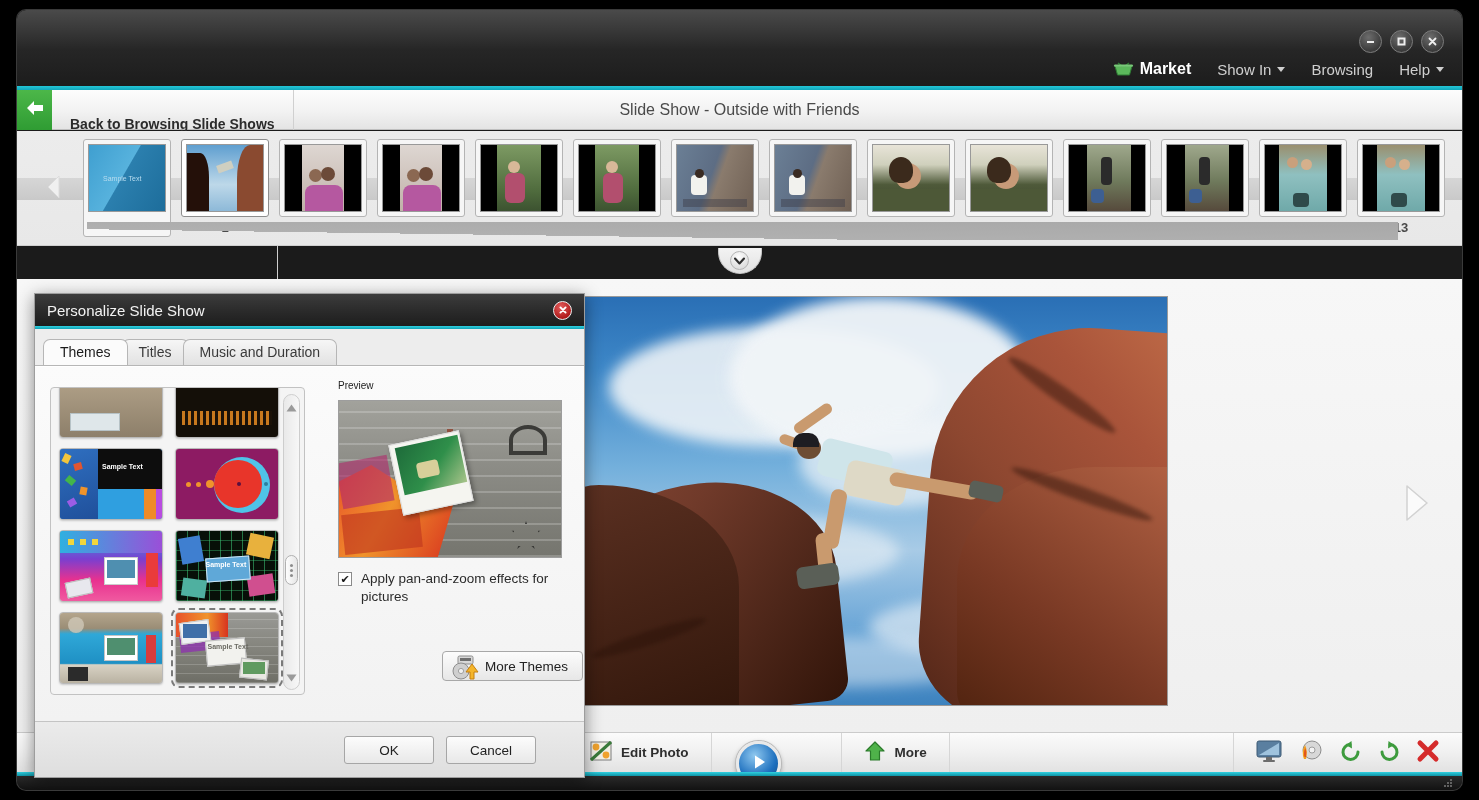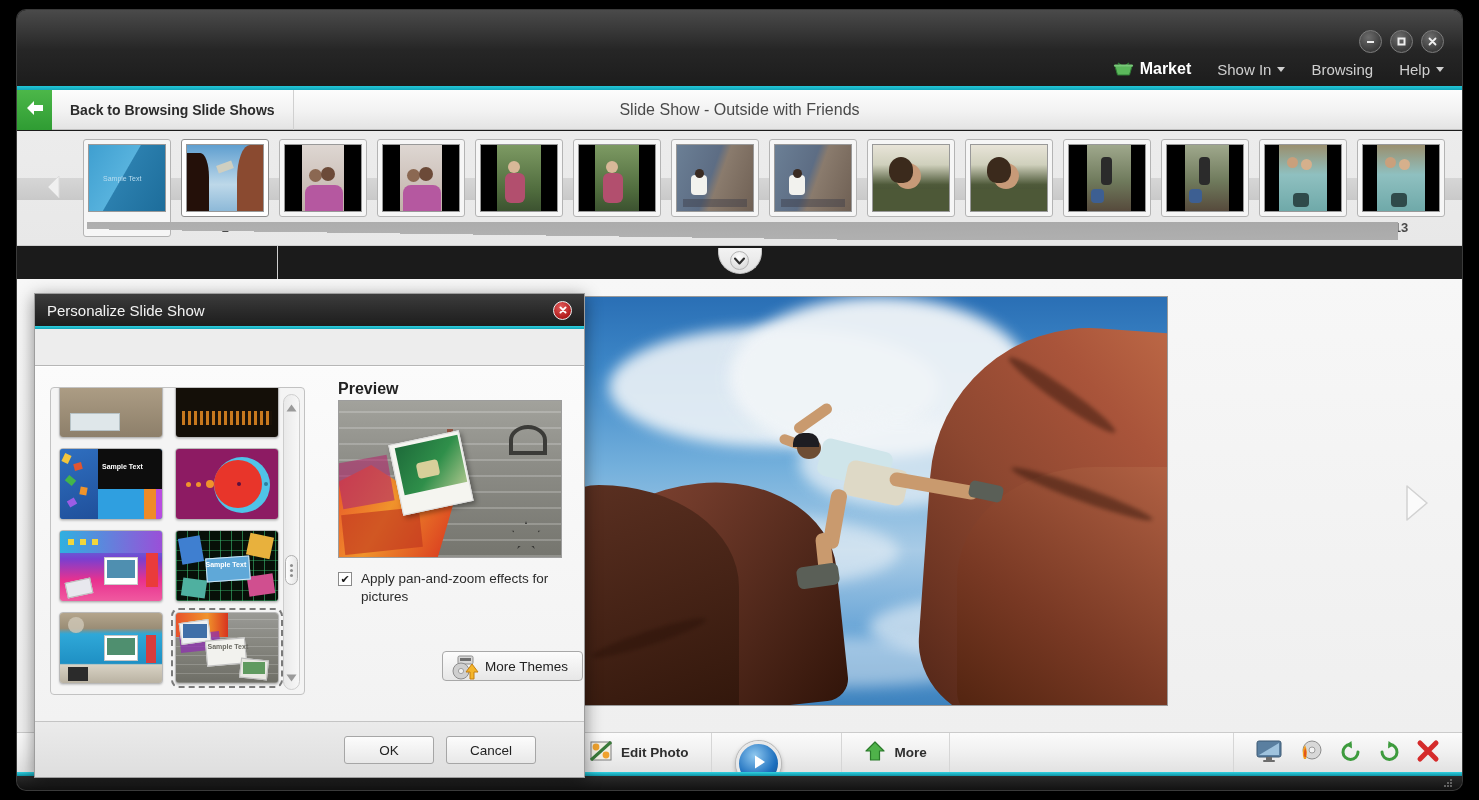--- a/index.html
+++ b/index.html
@@ -62,21 +62,21 @@
     background: linear-gradient(to bottom,#fdfdfd 0%,#f2f2f2 55%,#e4e4e4 100%);
     border-bottom:1px solid #bfbfbf;
   }
   #back-btn {
     position:absolute; left:0; top:0; width:35px; height:40px;
     background: linear-gradient(to bottom,#4cb749,#2f9c33);
     display:flex; align-items:center; justify-content:center;
   }
   #back-label {
     position:absolute; left:35px; top:0; height:40px; line-height:40px;
-    padding:0 18px; font-size:14px; font-weight:bold; color:#2b2b2b;
+    padding:14px 18px; font-size:14px; font-weight:bold; color:#2b2b2b;
     border-right:1px solid #d0d0d0;
   }
   #nav-title {
     position:absolute; left:0; right:0; top:0; height:40px; line-height:40px;
     text-align:center; font-size:16px; color:#4a4a4a;
   }
 
   
   #filmstrip {
     position:absolute; left:0; top:121px; width:100%; height:115px;
@@ -308,21 +308,21 @@
   .sb-arrow { position:absolute; left:0; right:0; height:16px; display:flex;align-items:center;justify-content:center; }
   #sb-up { top:4px; } #sb-down { bottom:4px; }
   #sb-thumb {
     position:absolute; left:1px; top:160px; width:13px; height:30px;
     border-radius:7px; border:1px solid #b0b0b0;
     background: linear-gradient(to right,#fdfdfd,#e6e6e6);
     display:flex;flex-direction:column;align-items:center;justify-content:center;gap:2px;
   }
   #sb-thumb i { width:3px;height:3px;border-radius:50%;background:#8d8d8d; }
 
-  #preview-label { position:absolute; left:303px; top:13px; font-size:16px; font-weight:bold; color:#222; }
+  #preview-label { position:absolute; left:303px; top:13px; font-size:10px; font-weight:normal; color:#222; }
   #preview-img {
     position:absolute; left:303px; top:33px; width:224px; height:158px;
     border:1px solid #9d9d9d; overflow:hidden; background:#8c8c8c;
   }
   #panzoom-row { position:absolute; left:303px; top:203px; width:235px; display:flex; gap:9px; }
   #panzoom-box {
     width:14px;height:14px;flex:0 0 14px;margin-top:2px;
     border:1px solid #8a8a8a; background:#fff;
     display:flex;align-items:center;justify-content:center;
   }
@@ -755,20 +755,25 @@
       <span>Personalize Slide Show</span>
       <span id="dlg-close">
         <svg width="10" height="10" viewBox="0 0 10 10">
             <path d="M2.4 2.4 L7.6 7.6 M7.6 2.4 L2.4 7.6" stroke="#fff" stroke-width="1.9" stroke-linecap="round"></path>
           </svg>
       </span>
     </div>
     <div id="dlg-teal"></div>
 
     <div id="dlg-body">
+      <div id="tabs">
+        <div class="tab active"><span>Themes</span></div>
+        <div class="tab"><span>Titles</span></div>
+        <div class="tab"><span>Music and Duration</span></div>
+      </div>
       <div id="tab-underline"></div>
 
       <div id="tab-panel">
 
         <div id="themes-box">
           <div id="themes-grid">
 
             <div class="theme">
               <div class="theme-inner" style="background:linear-gradient(to bottom,#b9a98f,#8d7f6a);">
                 <div style="position:absolute;left:10px;bottom:6px;width:50px;height:18px;background:#dfe7ea;border:1px solid #b6c2c6;"></div>

